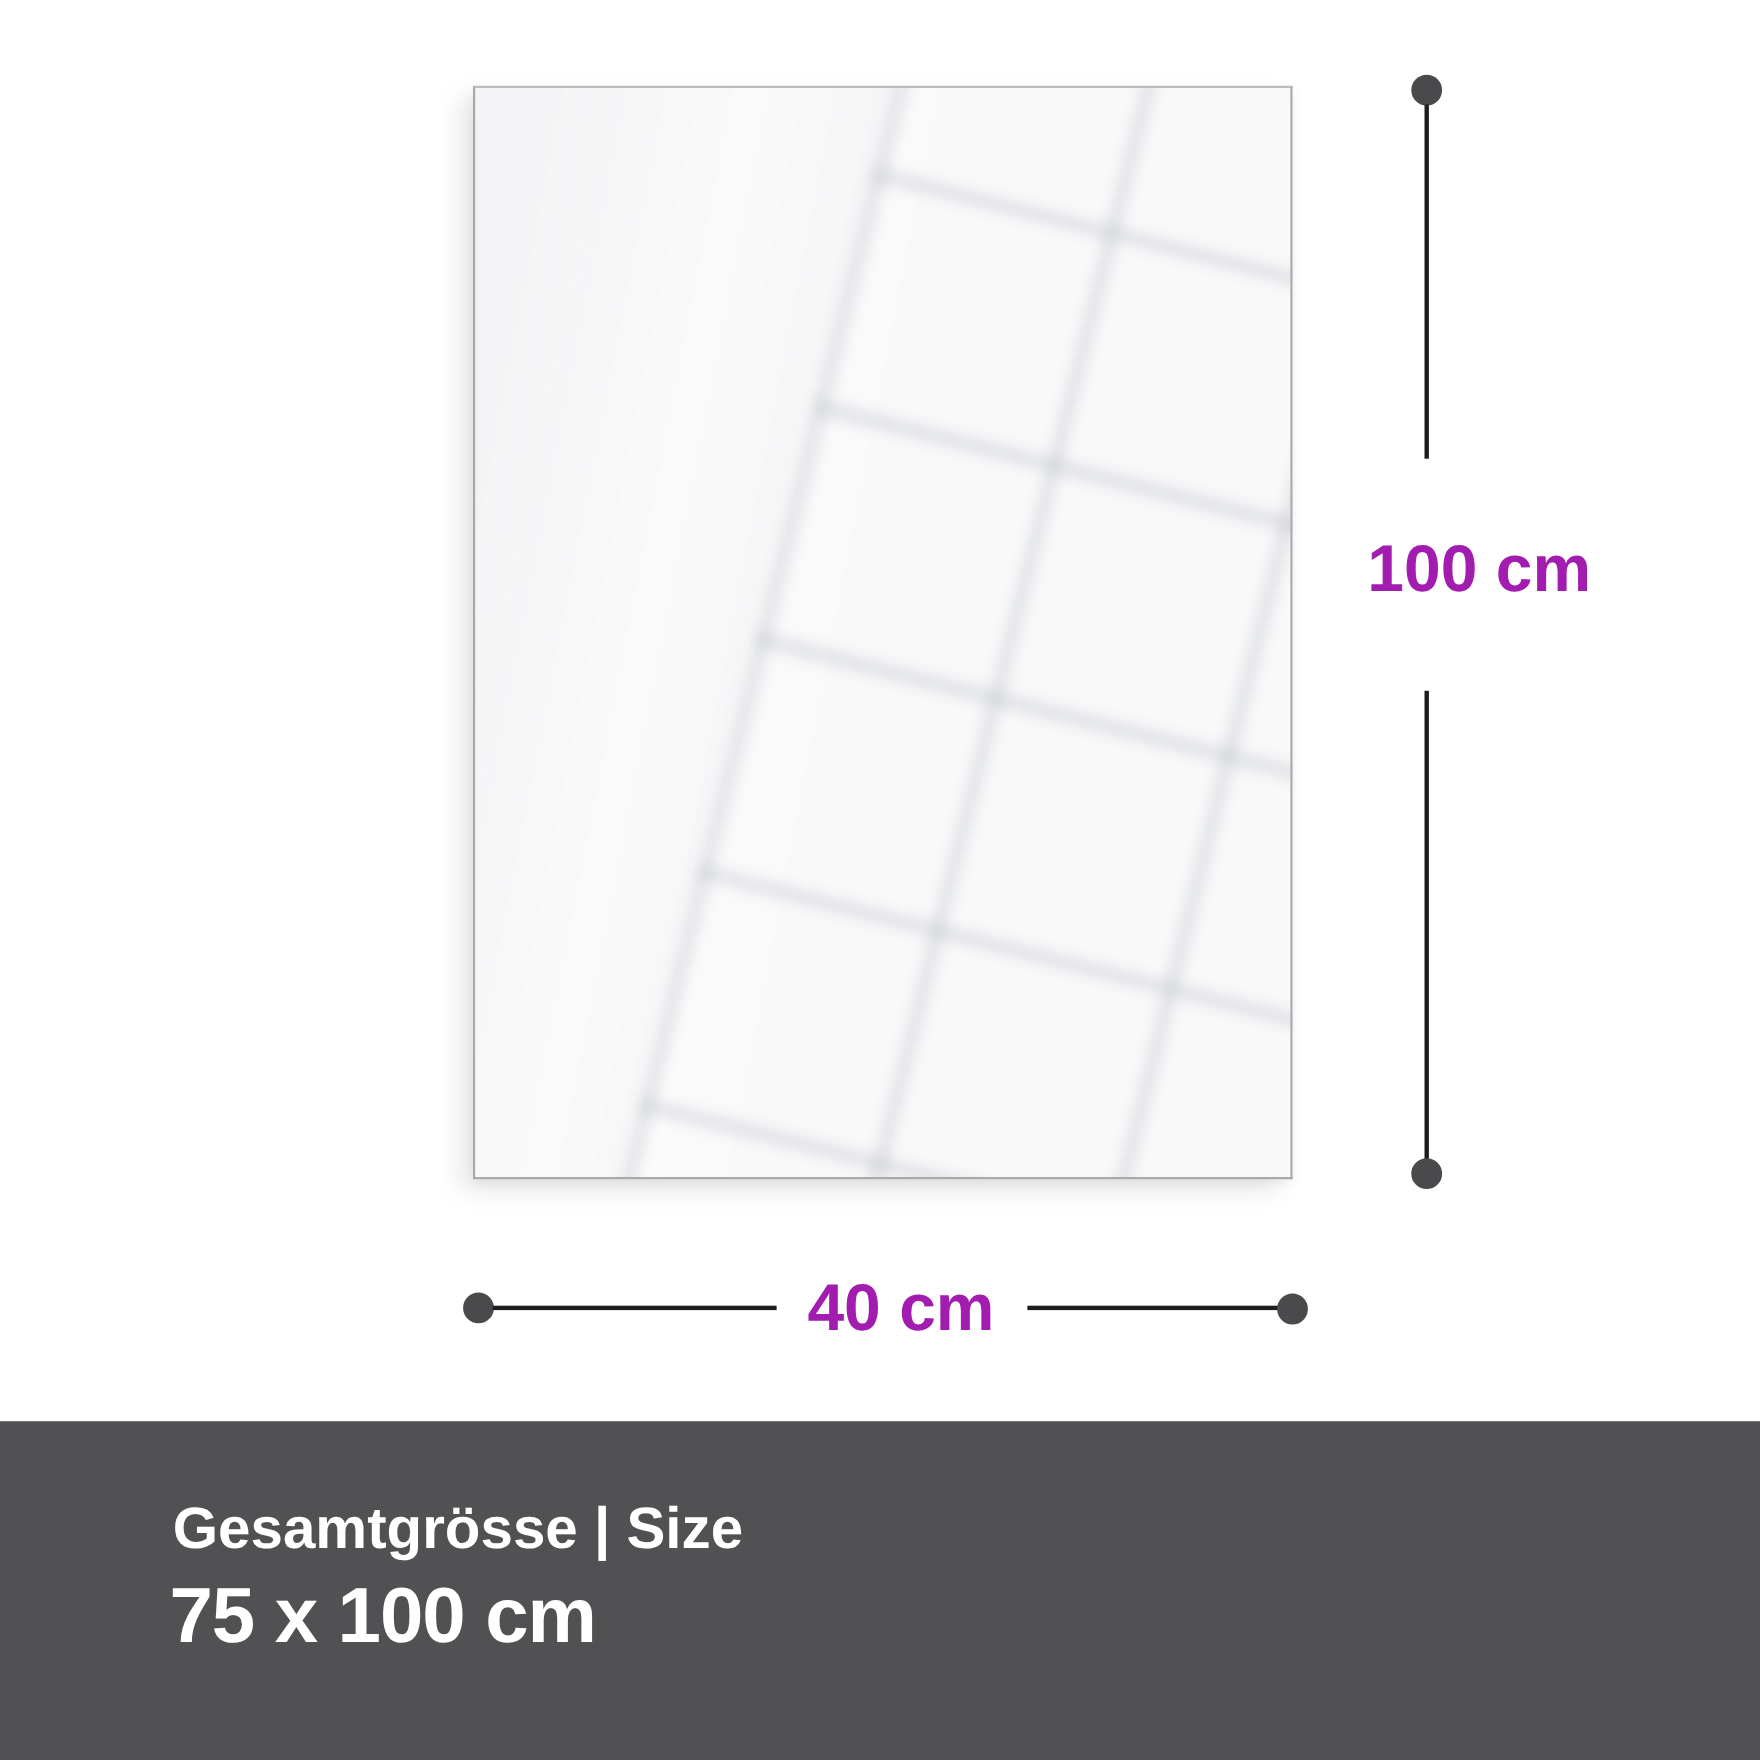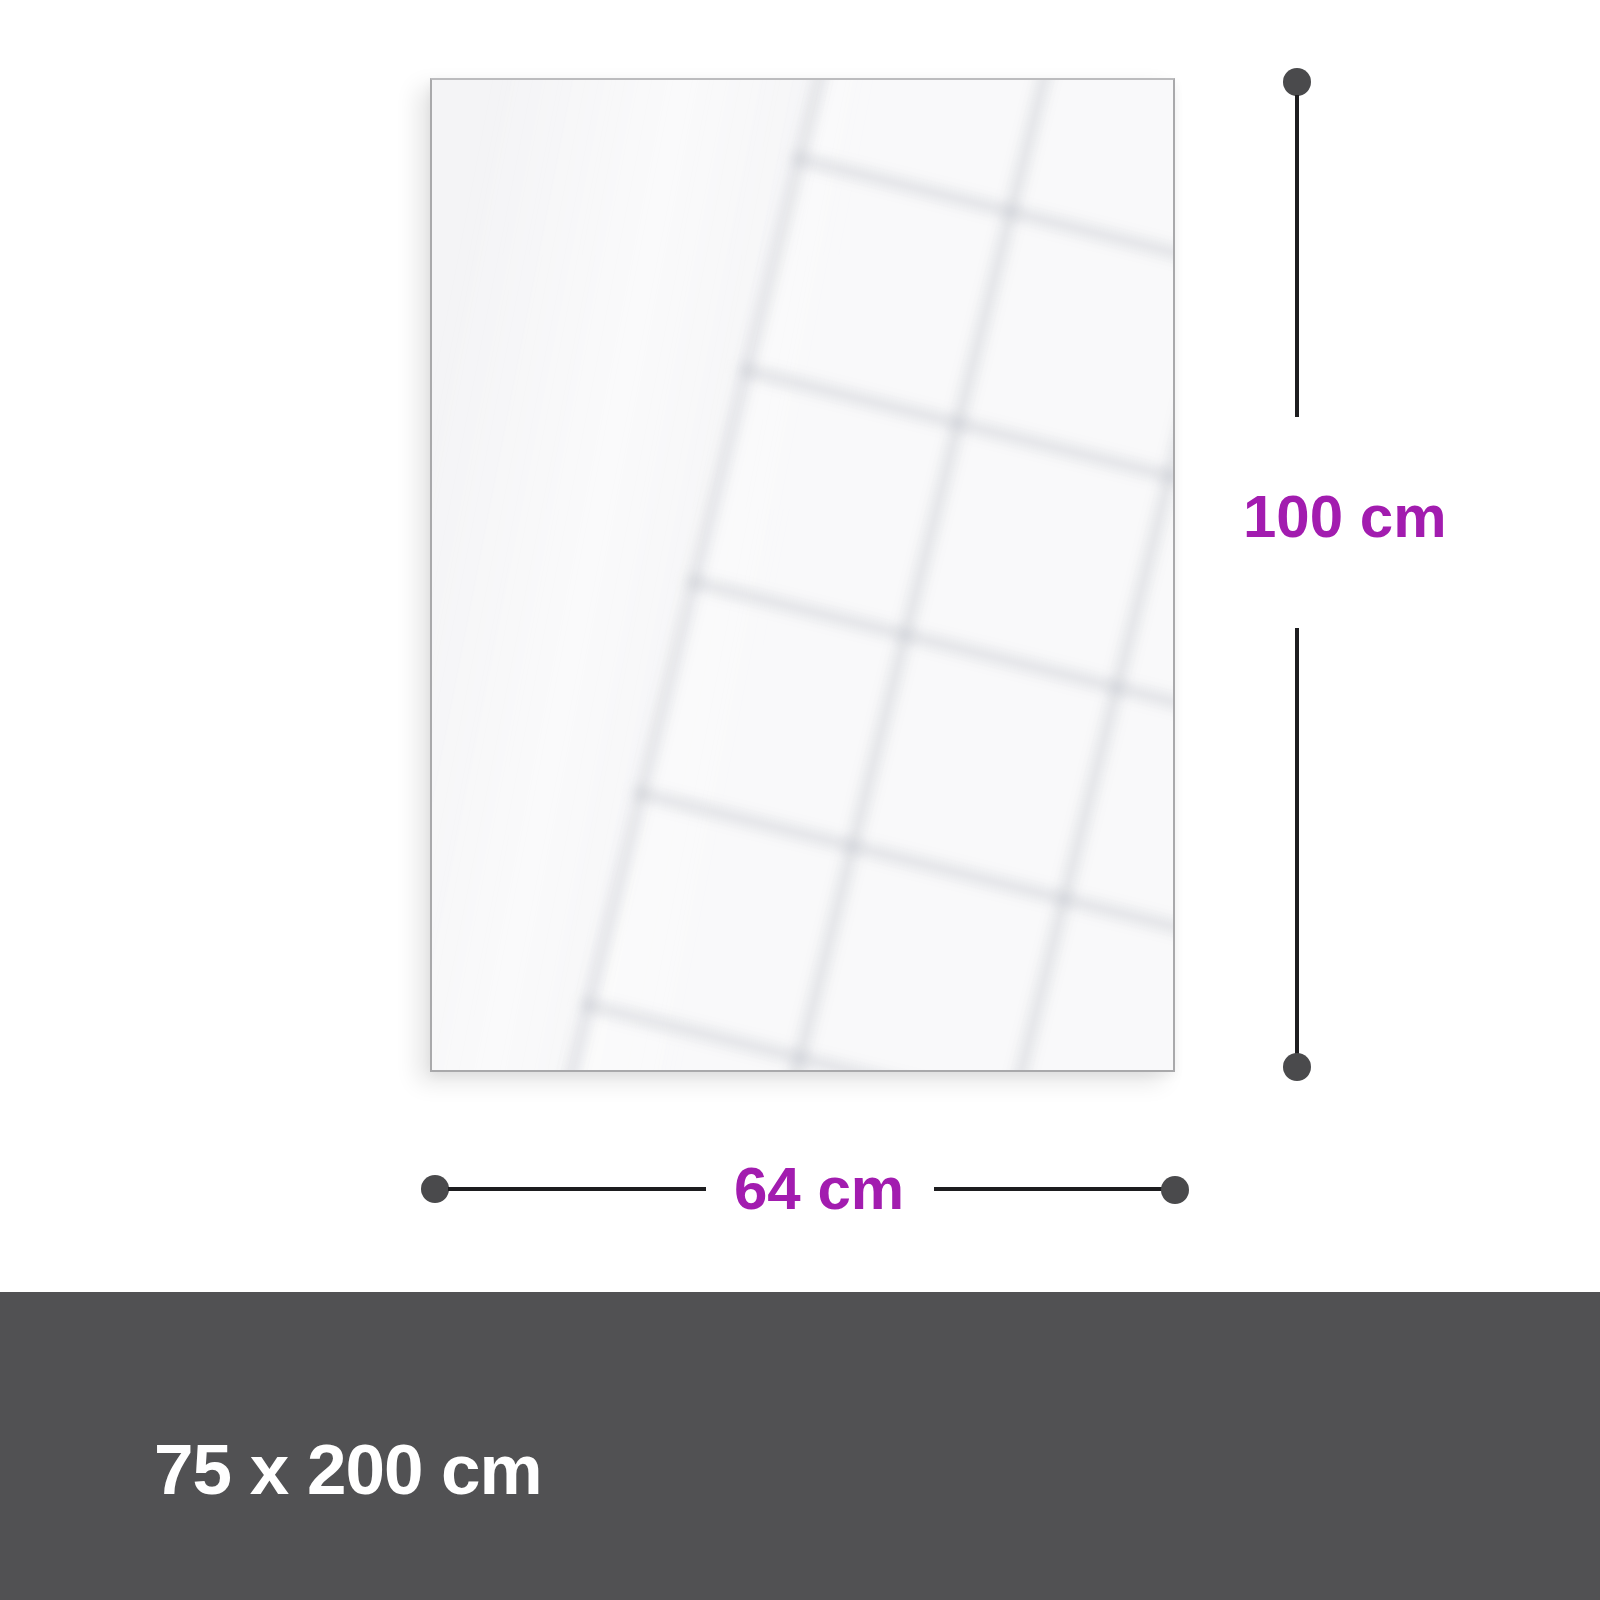--- a/index.html
+++ b/index.html
@@ -135,21 +135,22 @@
     <div class="dim-dot vdot-top"></div>
     <div class="dim-seg vseg-top"></div>
     <div class="dim-label vlabel">100 cm</div>
     <div class="dim-seg vseg-bottom"></div>
     <div class="dim-dot vdot-bottom"></div>
   </div>
 
   <div>
     <div class="dim-dot hdot-left"></div>
     <div class="dim-seg hseg-left"></div>
-    <div class="dim-label hlabel">64 cm</div>
+    <div class="dim-label hlabel">40 cm</div>
     <div class="dim-seg hseg-right"></div>
     <div class="dim-dot hdot-right"></div>
   </div>
 
   <div class="footer"></div>
-  <div class="footer-size">75 x 200 cm</div>
+  <div class="footer-title">Gesamtgrösse | Size</div>
+  <div class="footer-size">75 x 100 cm</div>
 
 </div>
 
 </body></html>

